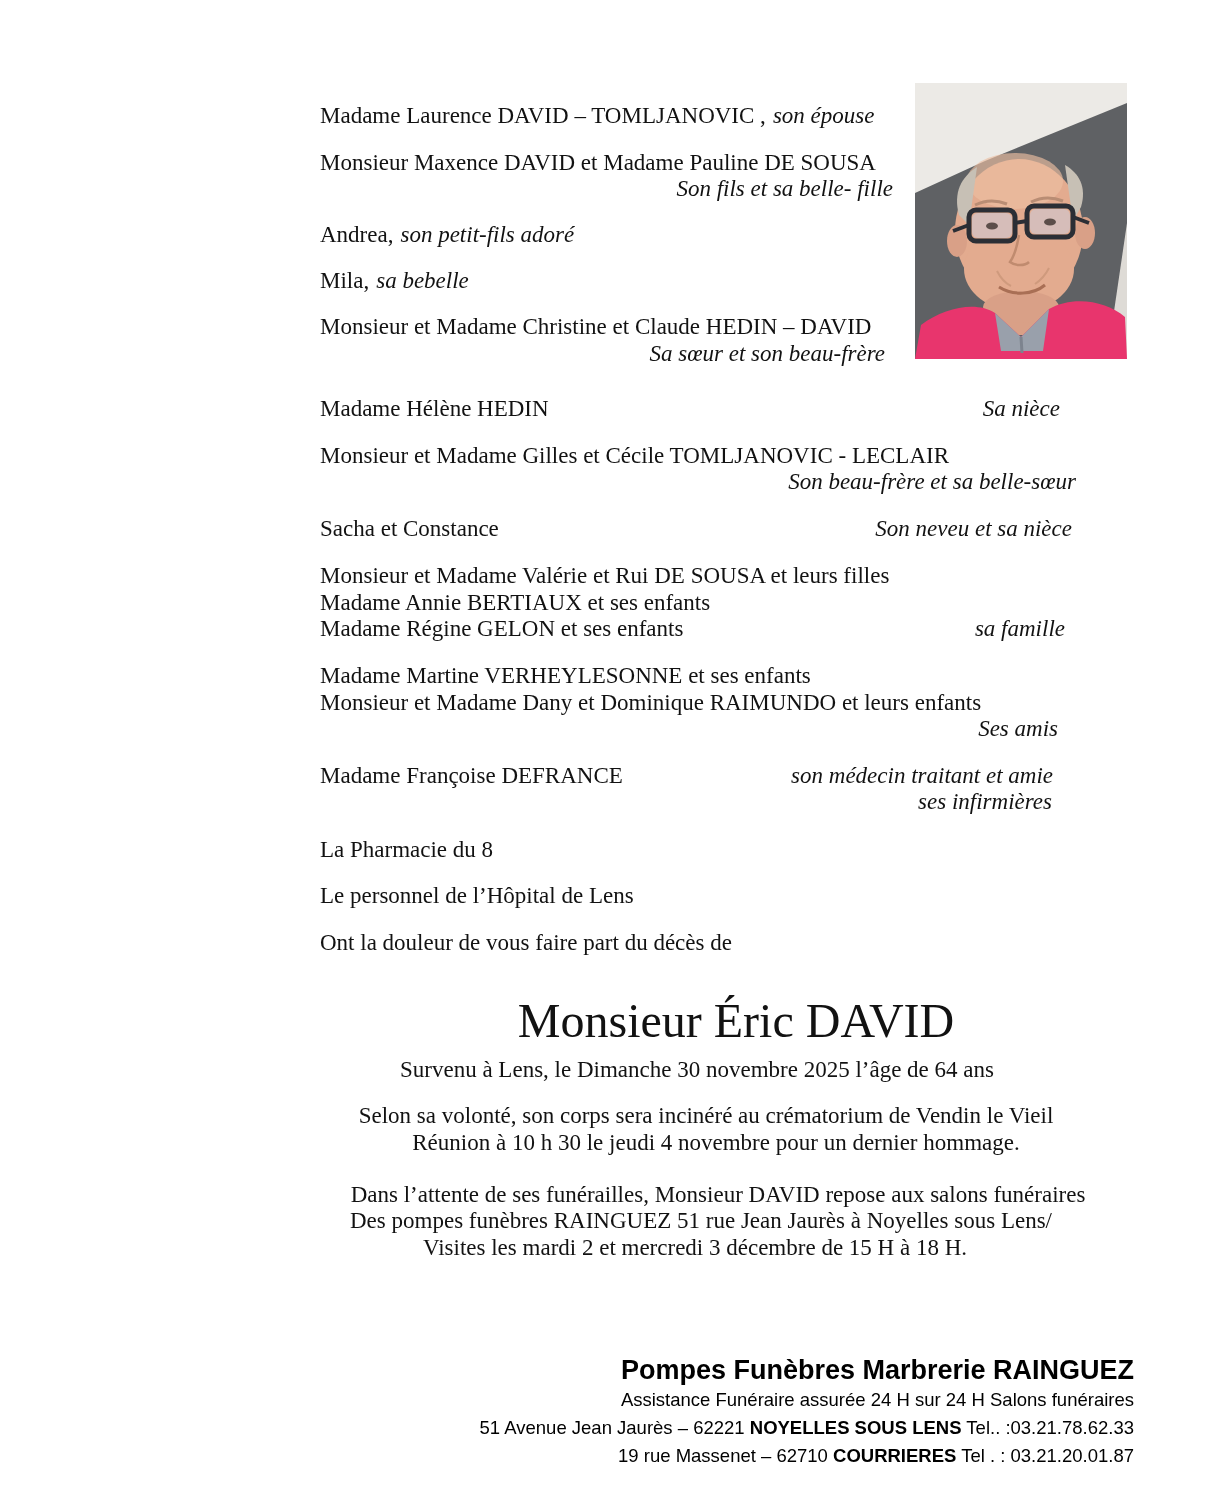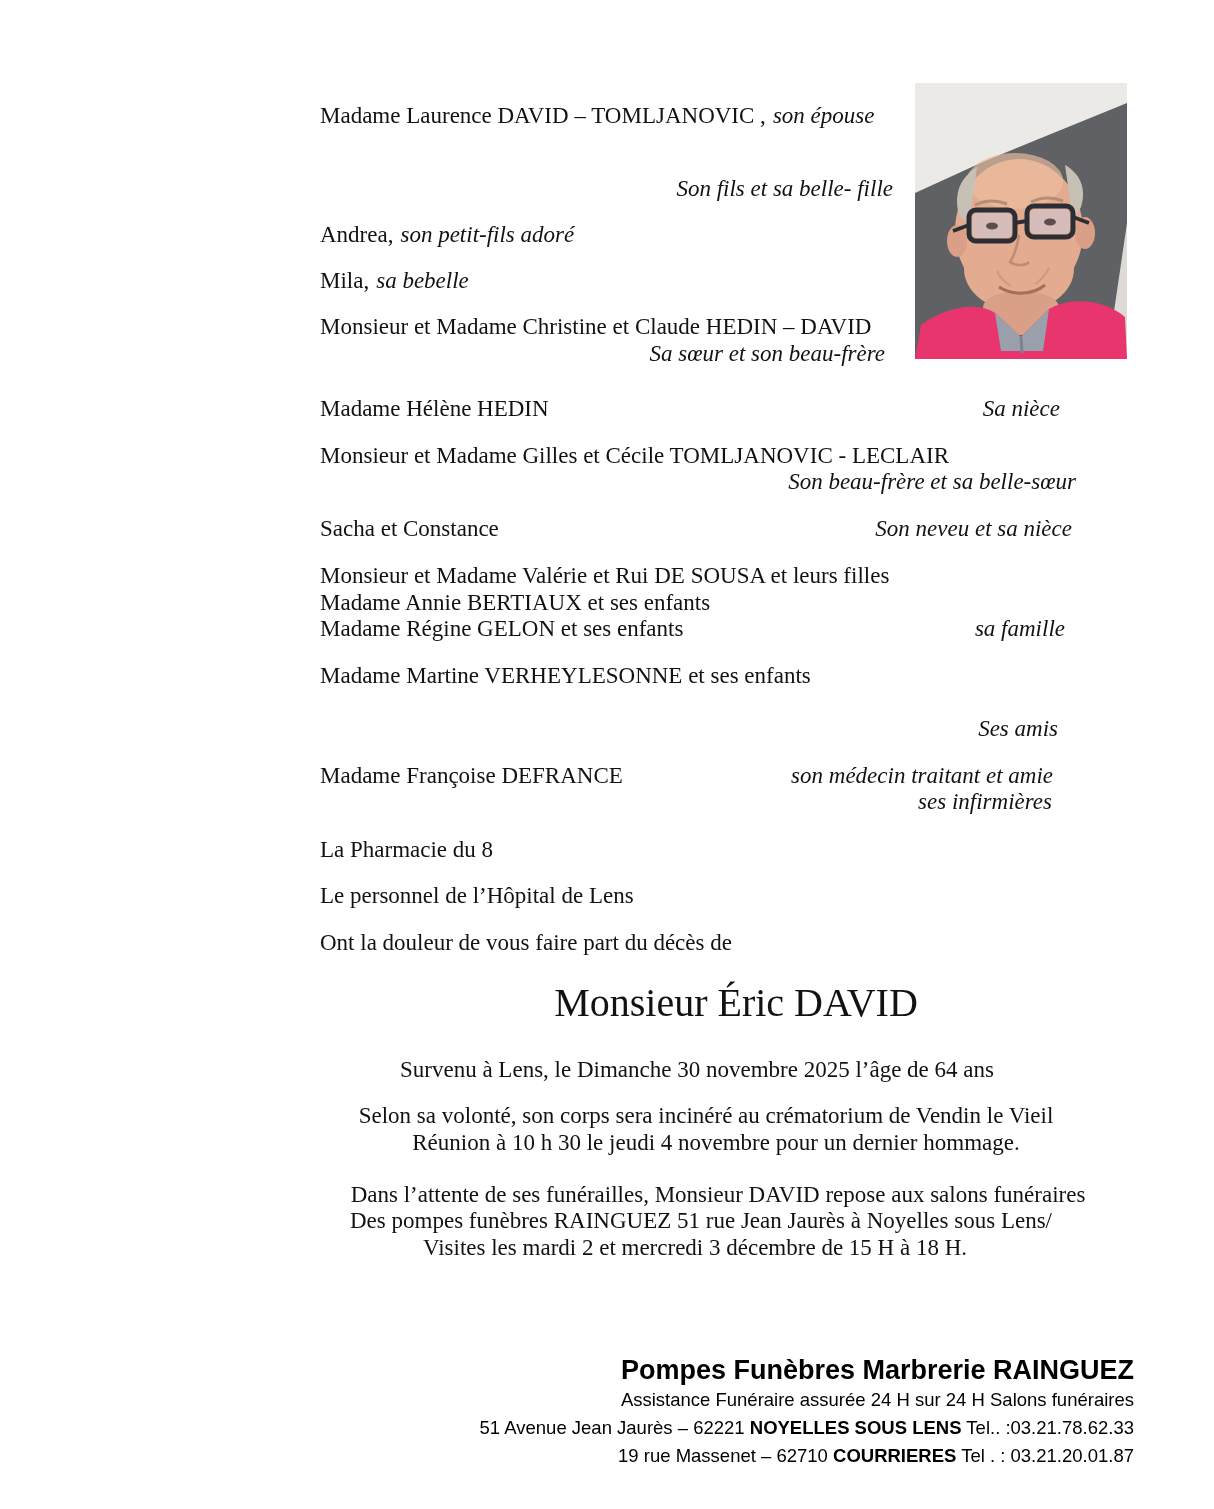--- a/index.html
+++ b/index.html
@@ -15,22 +15,23 @@
   .ln{
     position:absolute;
     white-space:nowrap;
     font-size:23px;
     line-height:26px;
   }
   .it{ font-style:italic; }
   .gap{ margin-left:7px; }
   .center{ transform:translateX(-50%); }
   .deceased-title{
-    font-size:40px;
+    font-size:48px;
     line-height:44px;
+    margin-top:18px;
   }
   .script{
     font-family:"DejaVu Serif", serif;
     font-style:italic;
     font-weight:bold;
     font-size:26px;
     letter-spacing:0.5px;
   }
   .footer{
     position:absolute;
@@ -104,20 +105,21 @@
       <path d="M134,185 C130,193 126,197 120,201" stroke="#cf9a7d" stroke-width="2" fill="none"></path>
 
       <path d="M0,276 L6,242 C30,224 62,218 80,230 L106,254 L134,226 C158,212 192,218 210,234 L212,276 Z" fill="#e8356d"></path>
       <path d="M80,230 L106,254 L134,226 L128,268 L86,268 Z" fill="#99a0ab"></path>
       <path d="M106,254 L107,270" stroke="#7d838e" stroke-width="3" fill="none"></path>
     </svg>
   </div>
 
   <div class="ln" style="top:103px;left:320px"><span>Madame Laurence DAVID – TOMLJANOVIC ,</span><span class="it gap">son épouse</span></div>
 
+  <div class="ln" style="top:150px;left:320px"><span>Monsieur Maxence DAVID et Madame Pauline DE SOUSA</span></div>
   <div class="ln it" style="top:176px;right:321px">Son fils et sa belle- fille</div>
 
   <div class="ln" style="top:222px;left:320px"><span>Andrea,</span><span class="it gap">son petit-fils adoré</span></div>
 
   <div class="ln" style="top:268px;left:320px"><span>Mila,</span><span class="it gap">sa bebelle</span></div>
 
   <div class="ln" style="top:314px;left:320px"><span>Monsieur et Madame Christine et Claude HEDIN – DAVID</span></div>
   <div class="ln it" style="top:341px;right:329px">Sa sœur et son beau-frère</div>
 
   <div class="ln" style="top:396px;left:320px"><span>Madame Hélène HEDIN</span></div>
@@ -128,20 +130,21 @@
 
   <div class="ln" style="top:516px;left:320px"><span>Sacha et Constance</span></div>
   <div class="ln it" style="top:516px;right:142px">Son neveu et sa nièce</div>
 
   <div class="ln" style="top:563px;left:320px"><span>Monsieur et Madame Valérie et Rui DE SOUSA et leurs filles</span></div>
   <div class="ln" style="top:590px;left:320px"><span>Madame Annie BERTIAUX et ses enfants</span></div>
   <div class="ln" style="top:616px;left:320px"><span>Madame Régine GELON et ses enfants</span></div>
   <div class="ln it" style="top:616px;right:149px">sa famille</div>
 
   <div class="ln" style="top:663px;left:320px"><span>Madame Martine VERHEYLESONNE et ses enfants</span></div>
+  <div class="ln" style="top:690px;left:320px"><span>Monsieur et Madame Dany et Dominique RAIMUNDO et leurs enfants</span></div>
   <div class="ln it" style="top:716px;right:156px">Ses amis</div>
 
   <div class="ln" style="top:763px;left:320px"><span>Madame Françoise DEFRANCE</span></div>
   <div class="ln it" style="top:763px;right:161px">son médecin traitant et amie</div>
 
   <div class="ln it" style="top:789px;right:162px">ses infirmières</div>
 
   <div class="ln" style="top:837px;left:320px"><span>La Pharmacie du 8</span></div>
   <div class="ln" style="top:883px;left:320px"><span>Le personnel de l’Hôpital de Lens</span></div>
 

